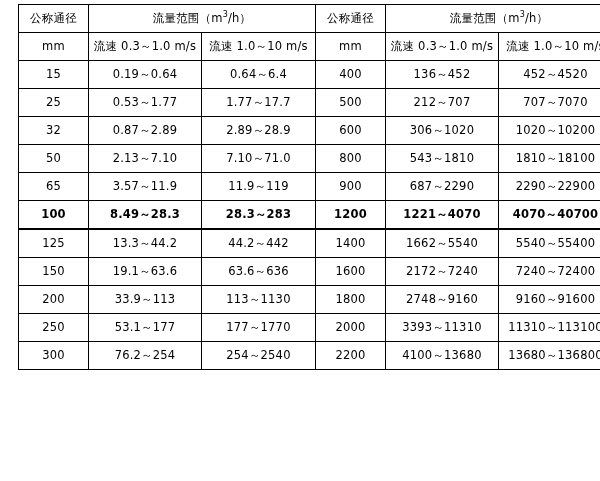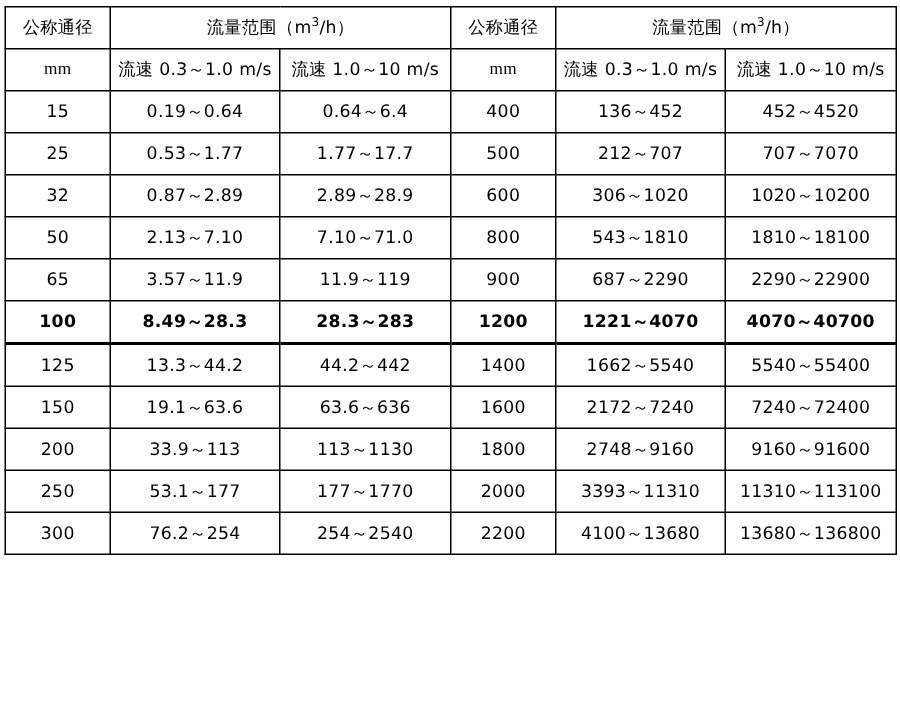--- a/index.html
+++ b/index.html
@@ -12,21 +12,21 @@
     height: 481px;
     font-family: "DejaVu Sans", "Liberation Sans", sans-serif;
     color: #000000;
     overflow: hidden;
   }
   #sheet {
     width: 600px;
     height: 365px;
     position: relative;
     box-sizing: border-box;
-    padding: 4px 3px 3px 3px;
+    padding: 4px 3px 3px 18px;
   }
   table.flow-table {
     width: 594px;
     border-collapse: collapse;
     table-layout: fixed;
     margin: 0 auto;
   }
   table.flow-table td,
   table.flow-table th {
     border: 1px solid #000000;
@@ -50,21 +50,20 @@
   .hdr-main {
     font-size: 12.5px;
     height: 31px;
   }
   .hdr-sub {
     font-size: 11px;
     height: 27px;
   }
   .unit-cell {
     font-size: 11.5px;
-    font-family: Liberation Serif, serif;
   }
   sup.sup {
     font-size: 8px;
     vertical-align: super;
     line-height: 0;
   }
   .val {
     font-size: 11.5px;
   }
   .dn {

